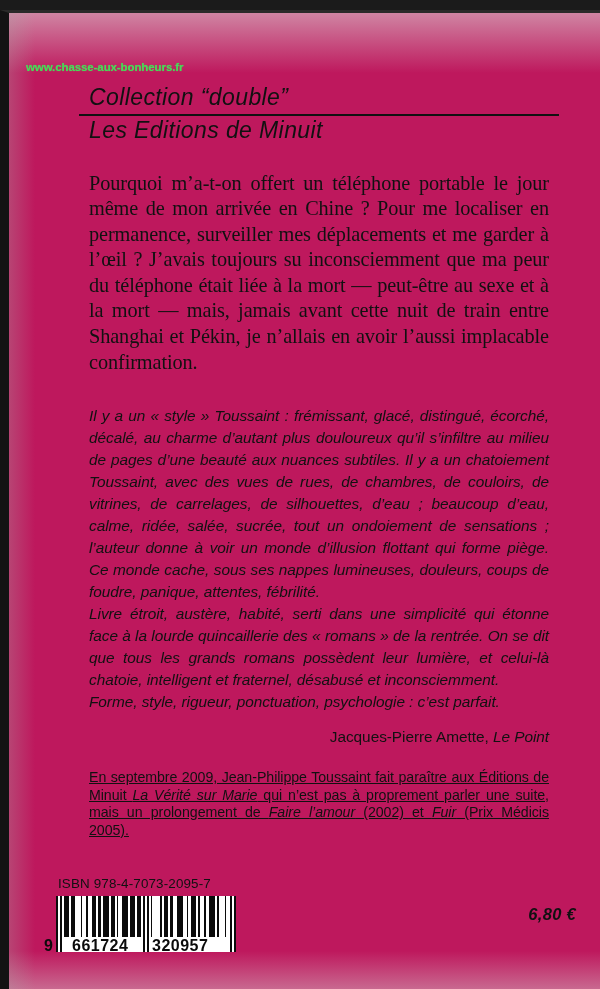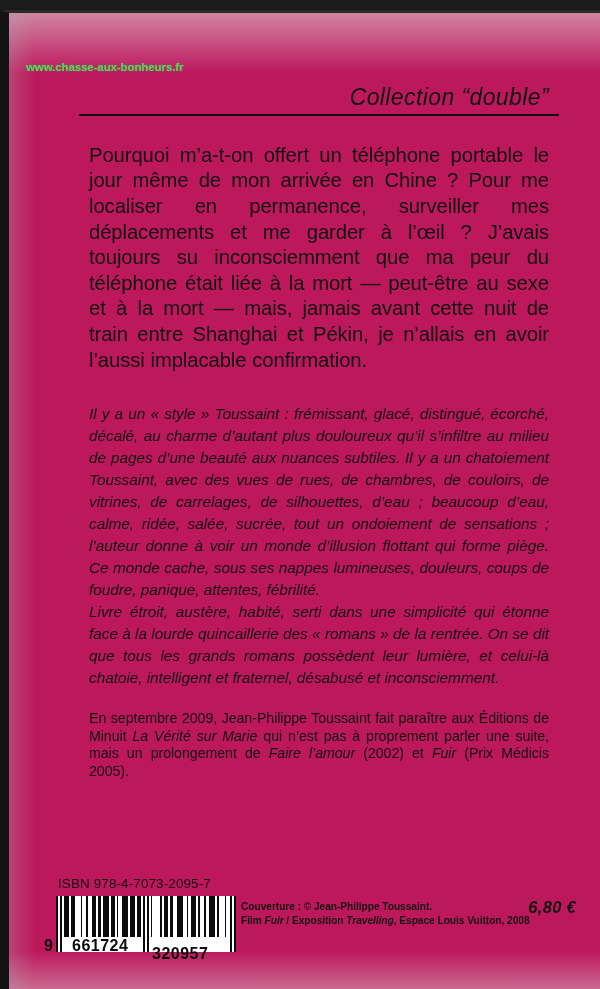--- a/index.html
+++ b/index.html
@@ -54,21 +54,21 @@
   .sheet {
     position: absolute;
     left: 80px;
     top: 0;
     width: 460px;
   }
 
   
   .masthead {
     margin-top: 72px;
-    text-align: right;
+    text-align: left;
   }
   .masthead .line1 {
     font-style: italic;
     font-size: 23px;
     letter-spacing: 0.4px;
     line-height: 1.12;
     white-space: nowrap;
   }
   .rule-header {
     height: 0;
@@ -87,21 +87,21 @@
   .excerpt {
     margin-top: 27px;
     font-size: 20.3px;
     line-height: 25.6px;
     text-align: justify;
     text-justify: inter-word;
     letter-spacing: -0.1px;
     word-spacing: 0.3px;
   }
   .excerpt > p { margin: 0; }
-  .excerpt > p:last-child { text-align-last: left; }
+  .excerpt > p:last-child { text-align-last: left; font-family: Liberation Serif, serif; }
 
   
   .review {
     margin-top: 30px;
     font-style: italic;
     font-size: 15.4px;
     line-height: 22px;
     text-align: justify;
     letter-spacing: -0.05px;
   }
@@ -118,21 +118,21 @@
   .attribution i { font-style: italic; }
 
   
   .note {
     margin-top: 21px;
     font-size: 14.2px;
     line-height: 17.6px;
     text-align: justify;
     letter-spacing: -0.05px;
   }
-  .note p { margin: 0; text-align-last: left; }
+  .note p { margin: 0; text-align-last: left; text-decoration: underline; }
   .note i { font-style: italic; }
 
   
   .footer {
     position: absolute;
     left: 0;
     right: 0;
     bottom: 0;
     height: 120px;
   }
@@ -179,69 +179,75 @@
     top: 0;
   }
   .bd-left {
     position: absolute;
     left: 16px;
     top: 0;
   }
   .bd-right {
     position: absolute;
     left: 96px;
-    top: 8px;
+    top: 0;
     text-align: center;
   }
 
   .credits {
     position: absolute;
     left: 232px;
     top: 24px;
     font-size: 10.2px;
     font-weight: 700;
     line-height: 13.5px;
     letter-spacing: -0.05px;
     color: #151515;
   }
   .credits i { font-style: italic; }
 
   .price {
     position: absolute;
     right: 24px;
-    top: 22px;
+    top: 29px;
     font-size: 16.5px;
     font-weight: 700;
     font-style: italic;
     letter-spacing: 0.3px;
   }
 </style>
 </head>
 <body>
 
 <div class="cover">
 
   <div class="paper-tint"></div>
 
   <div class="watermark">www.chasse-aux-bonheurs.fr</div>
 
   <div class="sheet">
 
     <div class="masthead">
       <div class="line1">Collection “double”</div>
       <div class="rule-header"></div>
+      <div class="line2">Les Editions de Minuit</div>
     </div>
 
     <div class="excerpt">
       <p>Pourquoi m’a-t-on offert un téléphone portable le jour même de mon arrivée en Chine ? Pour me localiser en permanence, surveiller mes déplacements et me garder à l’œil ? J’avais toujours su inconsciemment que ma peur du téléphone était liée à la mort — peut-être au sexe et à la mort — mais, jamais avant cette nuit de train entre Shanghai et Pékin, je n’allais en avoir l’aussi implacable confirmation.</p>
     </div>
 
     <div class="review">
       <p>Il y a un « style » Toussaint : frémissant, glacé, distingué, écorché, décalé, au charme d’autant plus douloureux qu’il s’infiltre au milieu de pages d’une beauté aux nuances subtiles. Il y a un chatoiement Toussaint, avec des vues de rues, de chambres, de couloirs, de vitrines, de carrelages, de silhouettes, d’eau ; beaucoup d’eau, calme, ridée, salée, sucrée, tout un ondoiement de sensations ; l’auteur donne à voir un monde d’illusion flottant qui forme piège. Ce monde cache, sous ses nappes lumineuses, douleurs, coups de foudre, panique, attentes, fébrilité.</p>
       <p class="last-line-left">Livre étroit, austère, habité, serti dans une simplicité qui étonne face à la lourde quincaillerie des « romans » de la rentrée. On se dit que tous les grands romans possèdent leur lumière, et celui-là chatoie, intelligent et fraternel, désabusé et inconsciemment.</p>
+      <p class="last-line-left">Forme, style, rigueur, ponctuation, psychologie : c’est parfait.</p>
+      <div class="attribution">
+        <span>Jacques-Pierre Amette,</span>
+        <i>Le Point</i>
+      </div>
     </div>
 
     <div class="note">
       <p><span>En septembre 2009, Jean-Philippe Toussaint fait paraître aux Éditions de Minuit </span><i>La Vérité sur Marie</i><span> qui n’est pas à proprement parler une suite, mais un prolongement de </span><i>Faire l’amour</i><span> (2002) et </span><i>Fuir</i><span> (Prix Médicis 2005).</span></p>
     </div>
 
   </div>
 
   <div class="footer">
 
@@ -280,22 +286,18 @@
           <div class="bar" style="left: 174.32px; width: 1.74px; height: 56px;"></div>
           <div class="bar" style="left: 178.11px; width: 1.74px; height: 56px;"></div>
         </div>
       <div class="barcode-digits">
         <span class="bd-lead">9</span>
         <span class="bd-left">661724</span>
         <span class="bd-right">320957</span>
       </div>
     </div>
 
-    <div class="credits">
-      <div><span>Couverture : © Jean-Philippe Toussaint.</span></div>
-      <div><span>Film </span><i>Fuir</i><span> / Exposition </span><i>Travelling</i><span>, Espace Louis Vuitton, 2008</span></div>
-    </div>
 
     <div class="price">6,80 €</div>
 
   </div>
 
 </div>
 
 </body></html>

